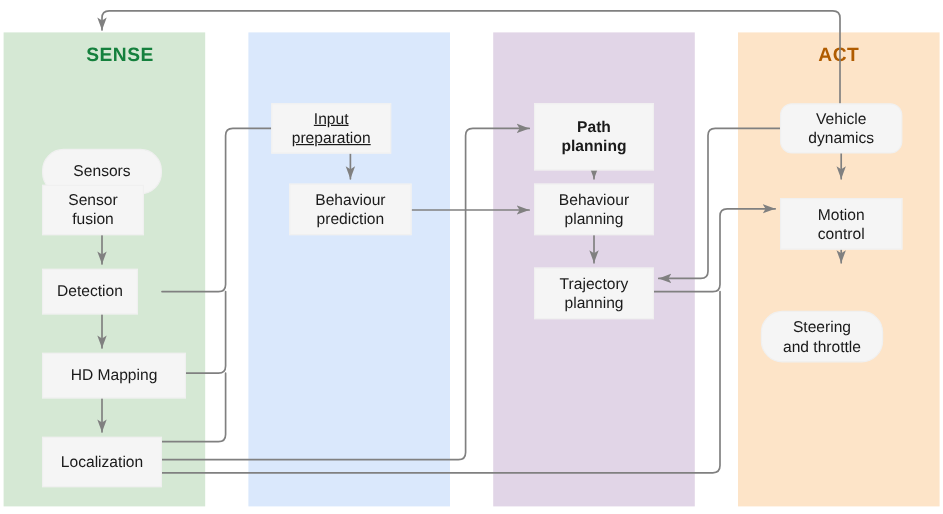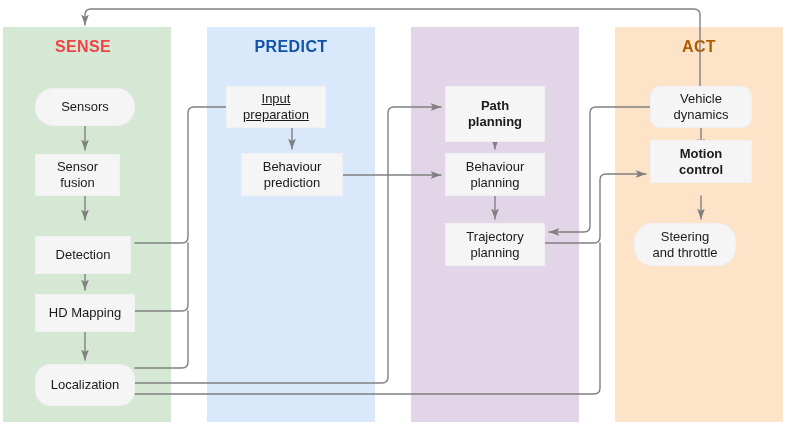--- a/index.html
+++ b/index.html
@@ -41,42 +41,42 @@
     align-items: center;
     justify-content: center;
     text-align: center;
     font-size: 13px;
     line-height: 16px;
     color: #1a1a1a;
     white-space: pre-line;
   }
   .node.rounded {
     border-radius: 18px;
+    margin-top: 36px;
   }
   svg.edges {
     position: absolute;
     left: 0;
     top: 0;
     width: 786px;
     height: 428px;
     pointer-events: none;
   }
 </style>
 </head>
 <body>
 
 <div id="diagram" style="background: rgb(255, 255, 255);">
 
   <div class="band" id="band-sense" style="left: 3px; width: 168px; background: rgb(213, 232, 212);"></div>
   <div class="band" id="band-predict" style="left: 207px; width: 168px; background: rgb(218, 232, 252);"></div>
   <div class="band" id="band-plan" style="left: 411px; width: 168px; background: rgb(225, 213, 231);"></div>
   <div class="band" id="band-act" style="left: 615px; width: 168px; background: rgb(253, 228, 200);"></div>
 
-  <div class="band-title" id="title-sense" style="left: 3px; width: 160px; color: #ef4444;">SENSE</div>
-  <div class="band-title" id="title-predict" style="left: 207px; width: 168px; color: rgb(16, 82, 168);">PREDICT</div>
+  <div class="band-title" id="title-sense" style="left: 3px; width: 160px; color: #15803d; padding-left: 17px;">SENSE</div>
   <div class="band-title" id="title-act" style="left: 615px; width: 168px; color: rgb(176, 92, 0);">ACT</div>
 
   <svg class="edges" viewBox="0 0 786 428">
     <defs>
       <marker id="arrowhead" markerWidth="9" markerHeight="9" refX="7.5" refY="3.2" orient="auto" markerUnits="strokeWidth">
         <path d="M0,0.4 L7.6,3.2 L0,6 L1.8,3.2 Z" fill="#808080"></path>
       </marker>
     </defs>
     <g fill="none" stroke="#808080" stroke-width="1.4" stroke-linecap="round" stroke-linejoin="round">
 
@@ -107,34 +107,34 @@
       <path d="M701,196 L701,219" marker-end="url(#arrowhead)"></path>
 
       <path d="M700,107 L700,15 Q700,9 694,9 L91,9 Q85,9 85,15 L85,25" marker-end="url(#arrowhead)"></path>
     </g>
   </svg>
 
   <div id="node-layer">
       <div class="node rounded" style="left: 35px; top: 88px; width: 100px; height: 38px;">Sensors</div>
       <div class="node" style="left: 35px; top: 154px; width: 85px; height: 42px;">Sensor
 fusion</div>
-      <div class="node" style="left: 35px; top: 224px; width: 96px; height: 38px; margin-top: 12px;">Detection</div>
-      <div class="node" style="left: 35px; top: 294px; width: 100px; height: 38px;">HD Mapping</div>
-      <div class="node" style="left: 35px; top: 364px; width: 100px; height: 42px; border-radius: 15px;">Localization</div>
+      <div class="node" style="left: 35px; top: 224px; width: 80px; height: 38px;">Detection</div>
+      <div class="node" style="left: 35px; top: 294px; width: 120px; height: 38px;">HD Mapping</div>
+      <div class="node" style="left: 35px; top: 364px; width: 100px; height: 42px;">Localization</div>
       <div class="node" style="left: 226px; top: 86px; width: 100px; height: 42px; text-decoration: underline;">Input
 preparation</div>
       <div class="node" style="left: 241px; top: 153px; width: 102px; height: 43px;">Behaviour
 prediction</div>
       <div class="node" style="left: 445px; top: 86px; width: 100px; height: 56px; font-weight: bold;">Path
 planning</div>
       <div class="node" style="left: 445px; top: 153px; width: 100px; height: 43px;">Behaviour
 planning</div>
       <div class="node" style="left: 445px; top: 223px; width: 100px; height: 43px;">Trajectory
 planning</div>
       <div class="node" style="left: 650px; top: 86px; width: 102px; height: 42px; border-radius: 10px;">Vehicle
 dynamics</div>
-      <div class="node" style="left: 650px; top: 140px; width: 102px; height: 43px; font-weight: bold;">Motion
+      <div class="node" style="left: 650px; top: 165px; width: 102px; height: 43px;">Motion
 control</div>
       <div class="node rounded" style="left: 634px; top: 223px; width: 102px; height: 43px;">Steering
 and throttle</div>
     </div>
 
 </div>
 
 </body></html>

